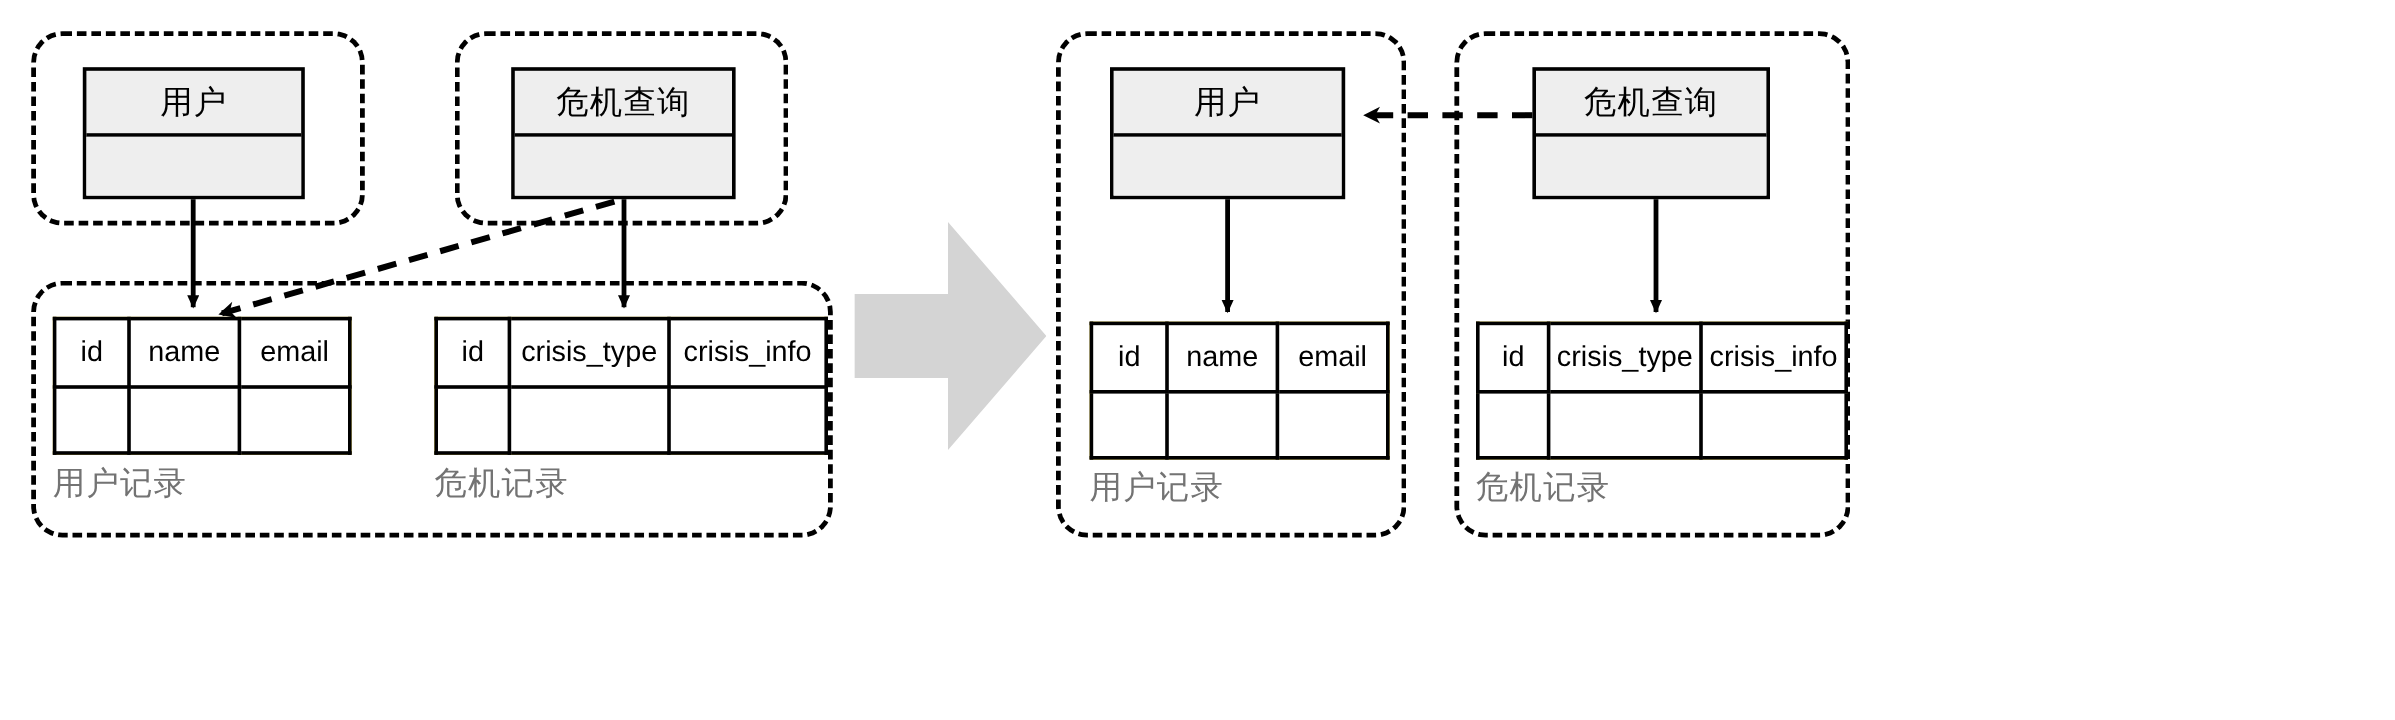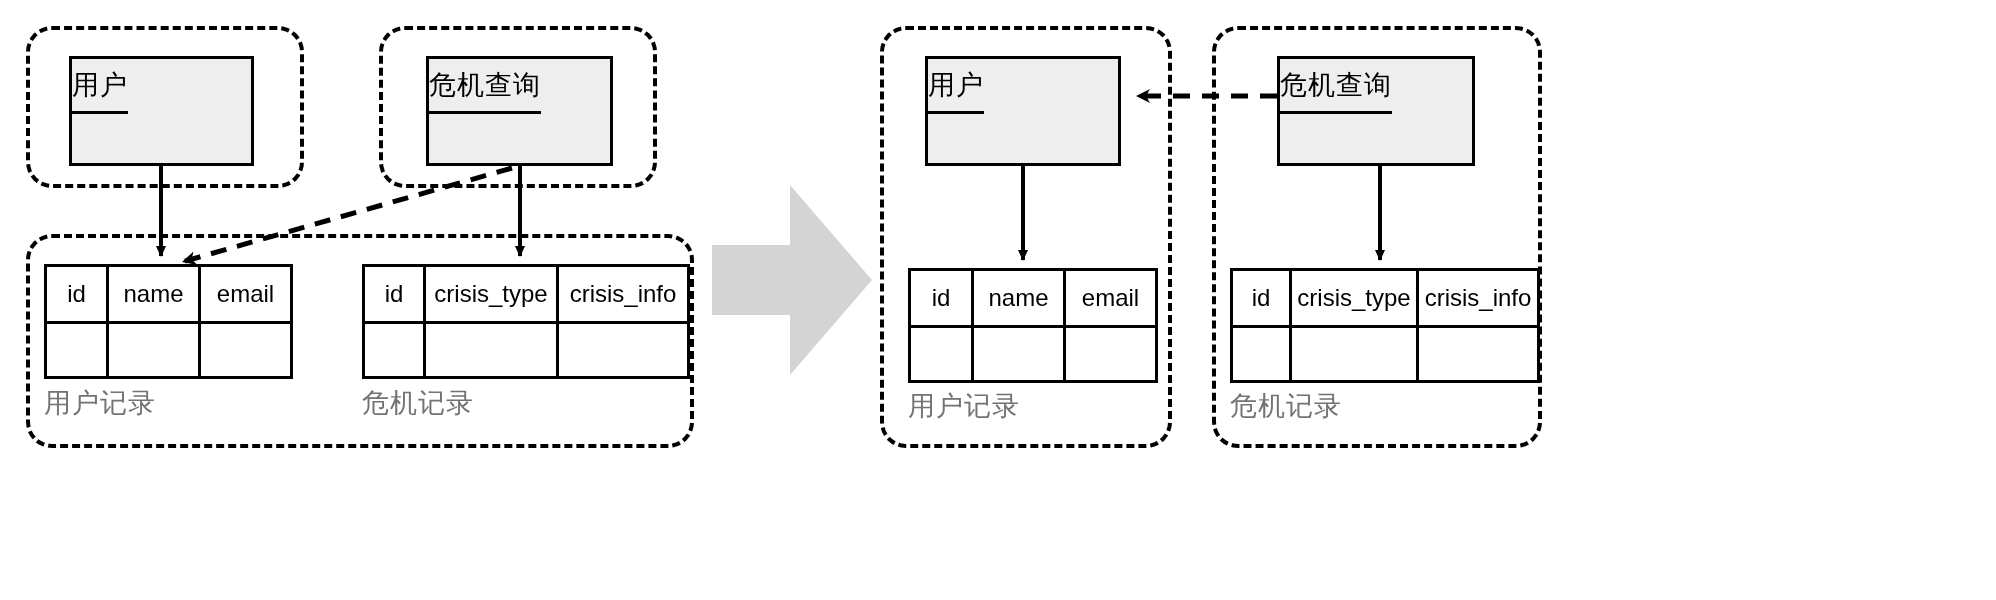--- a/index.html
+++ b/index.html
@@ -28,20 +28,21 @@
     background: transparent;
   }
 
   
   .clsbox {
     position: absolute;
     box-sizing: border-box;
     border: 3px solid #000000;
     background: #eeeeee;
     display: flex;
+    flex-direction: column;
   }
   .cls-title {
     flex: 0 0 auto;
     border-bottom: 3px solid #000000;
     display: flex;
     align-items: center;
     justify-content: center;
     font-size: 27px;
     color: #000000;
     letter-spacing: 1px;

